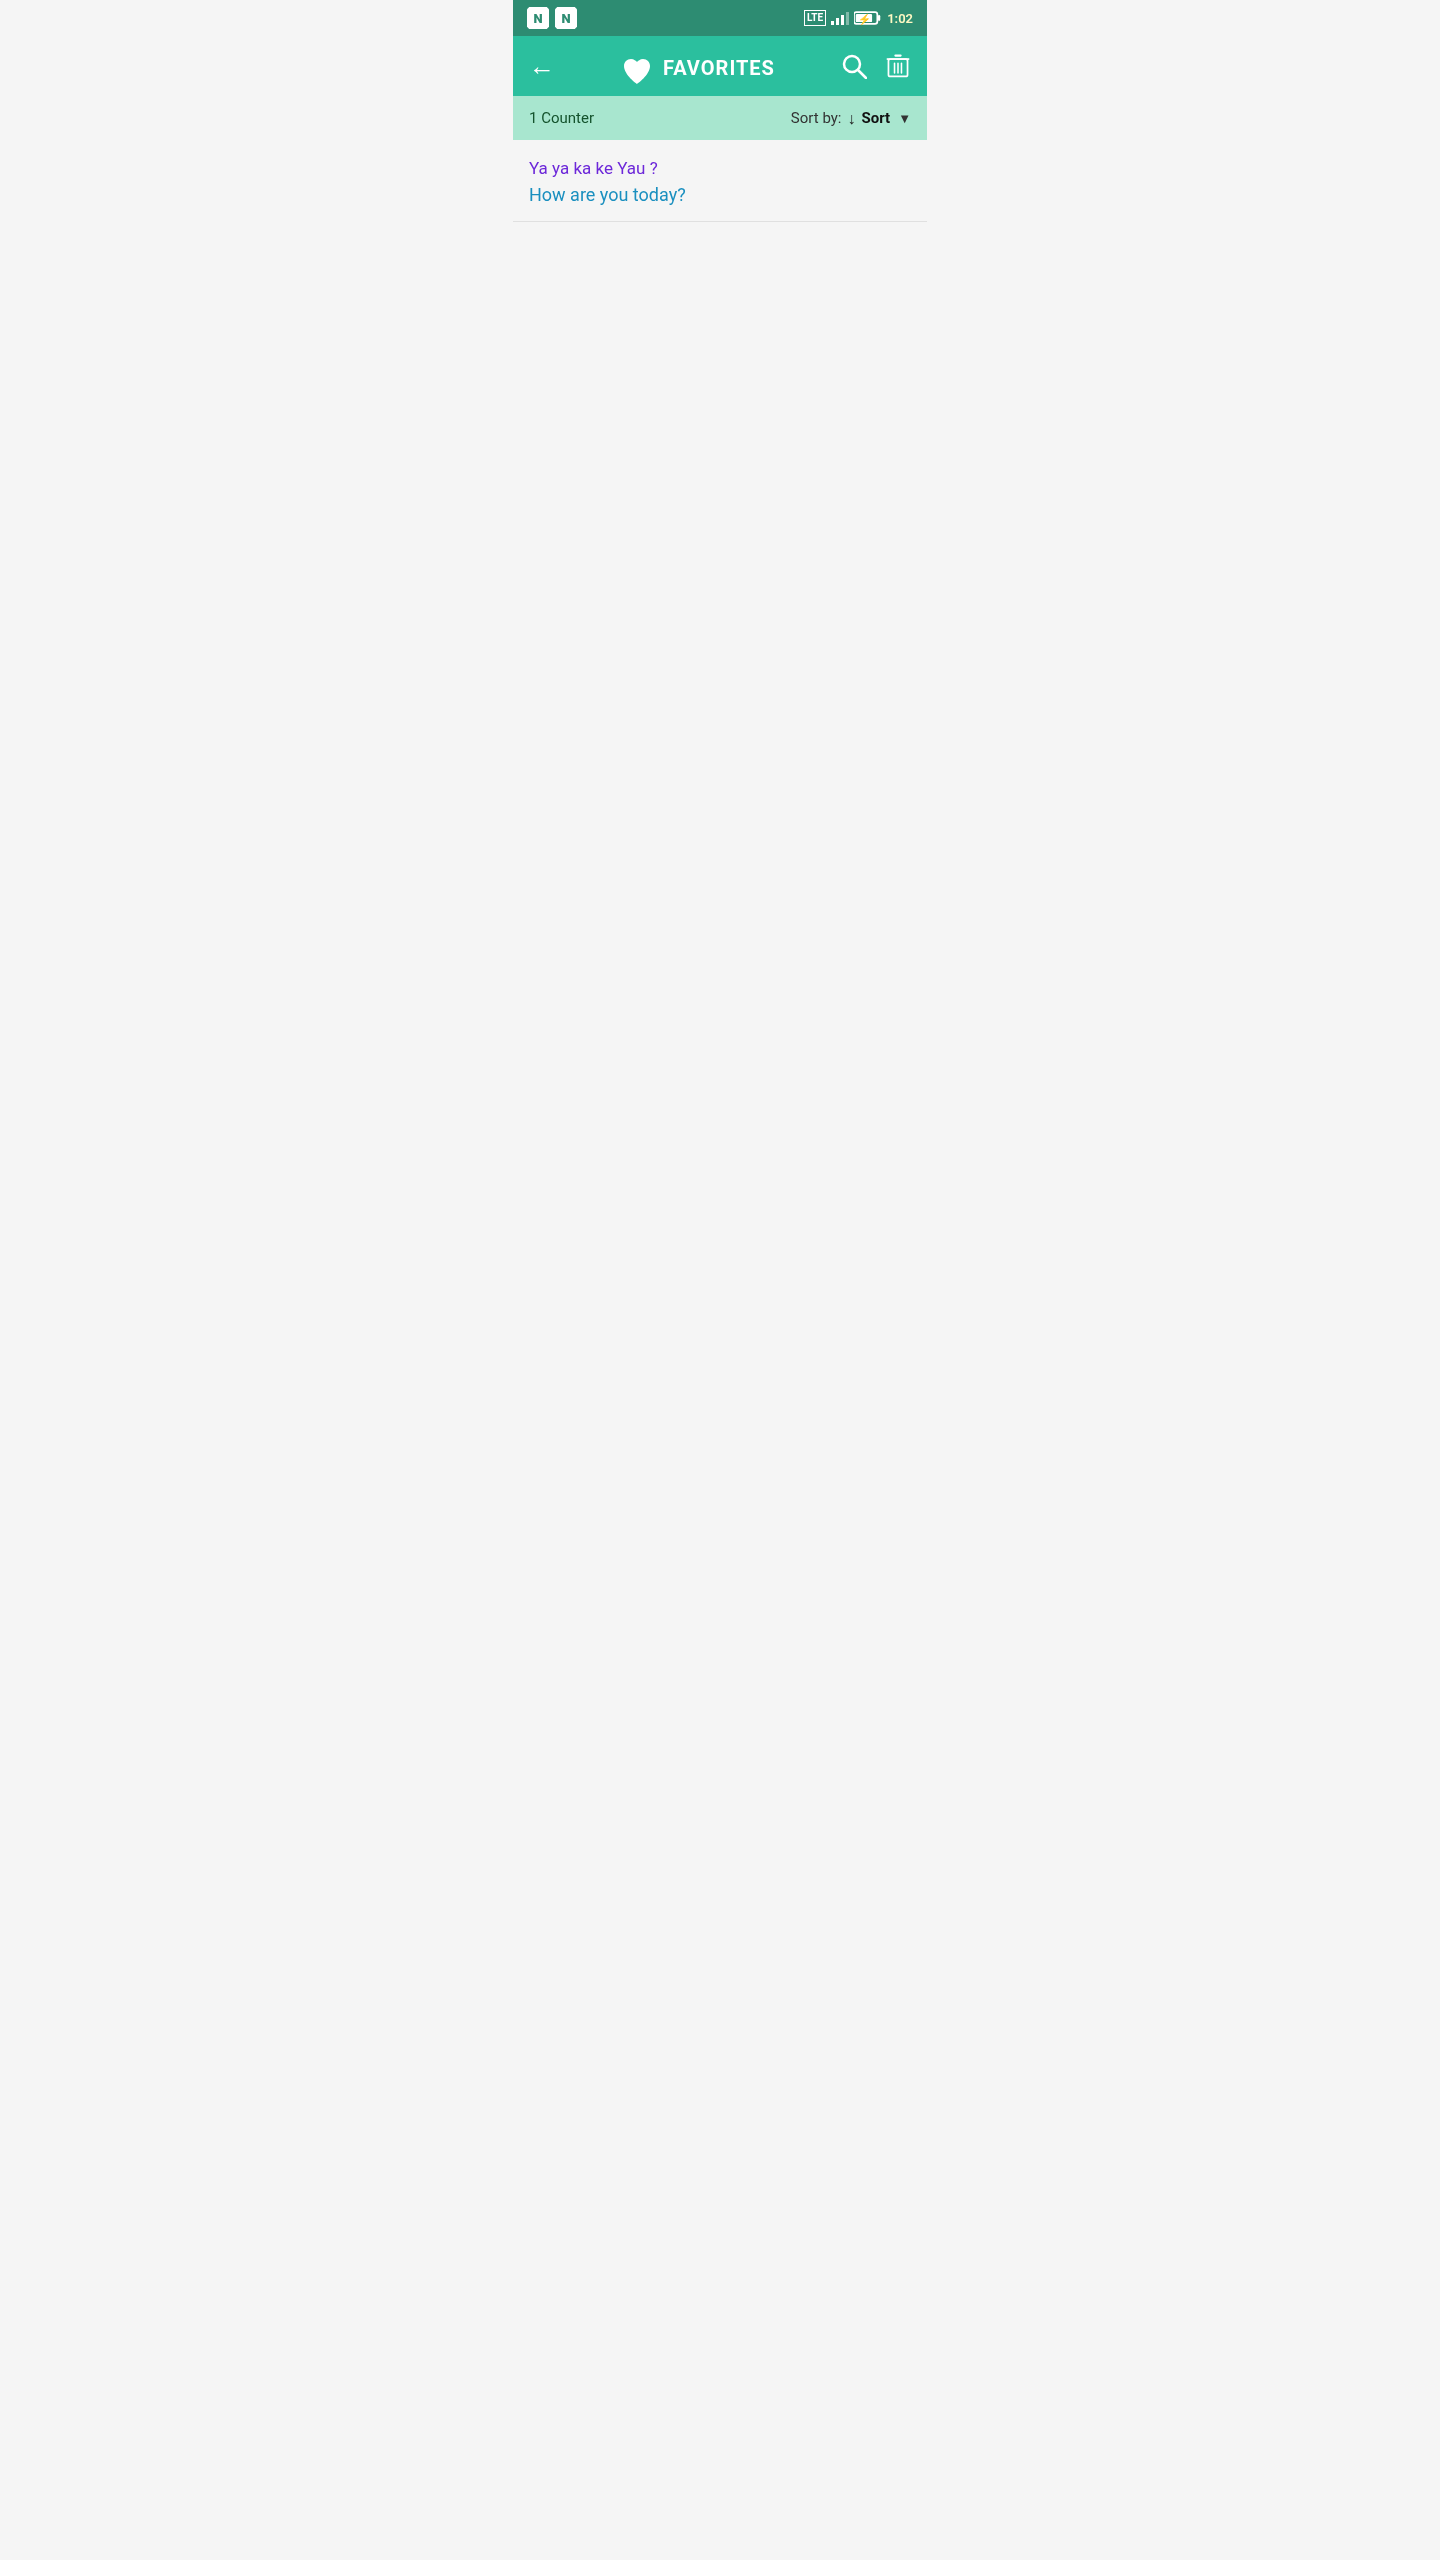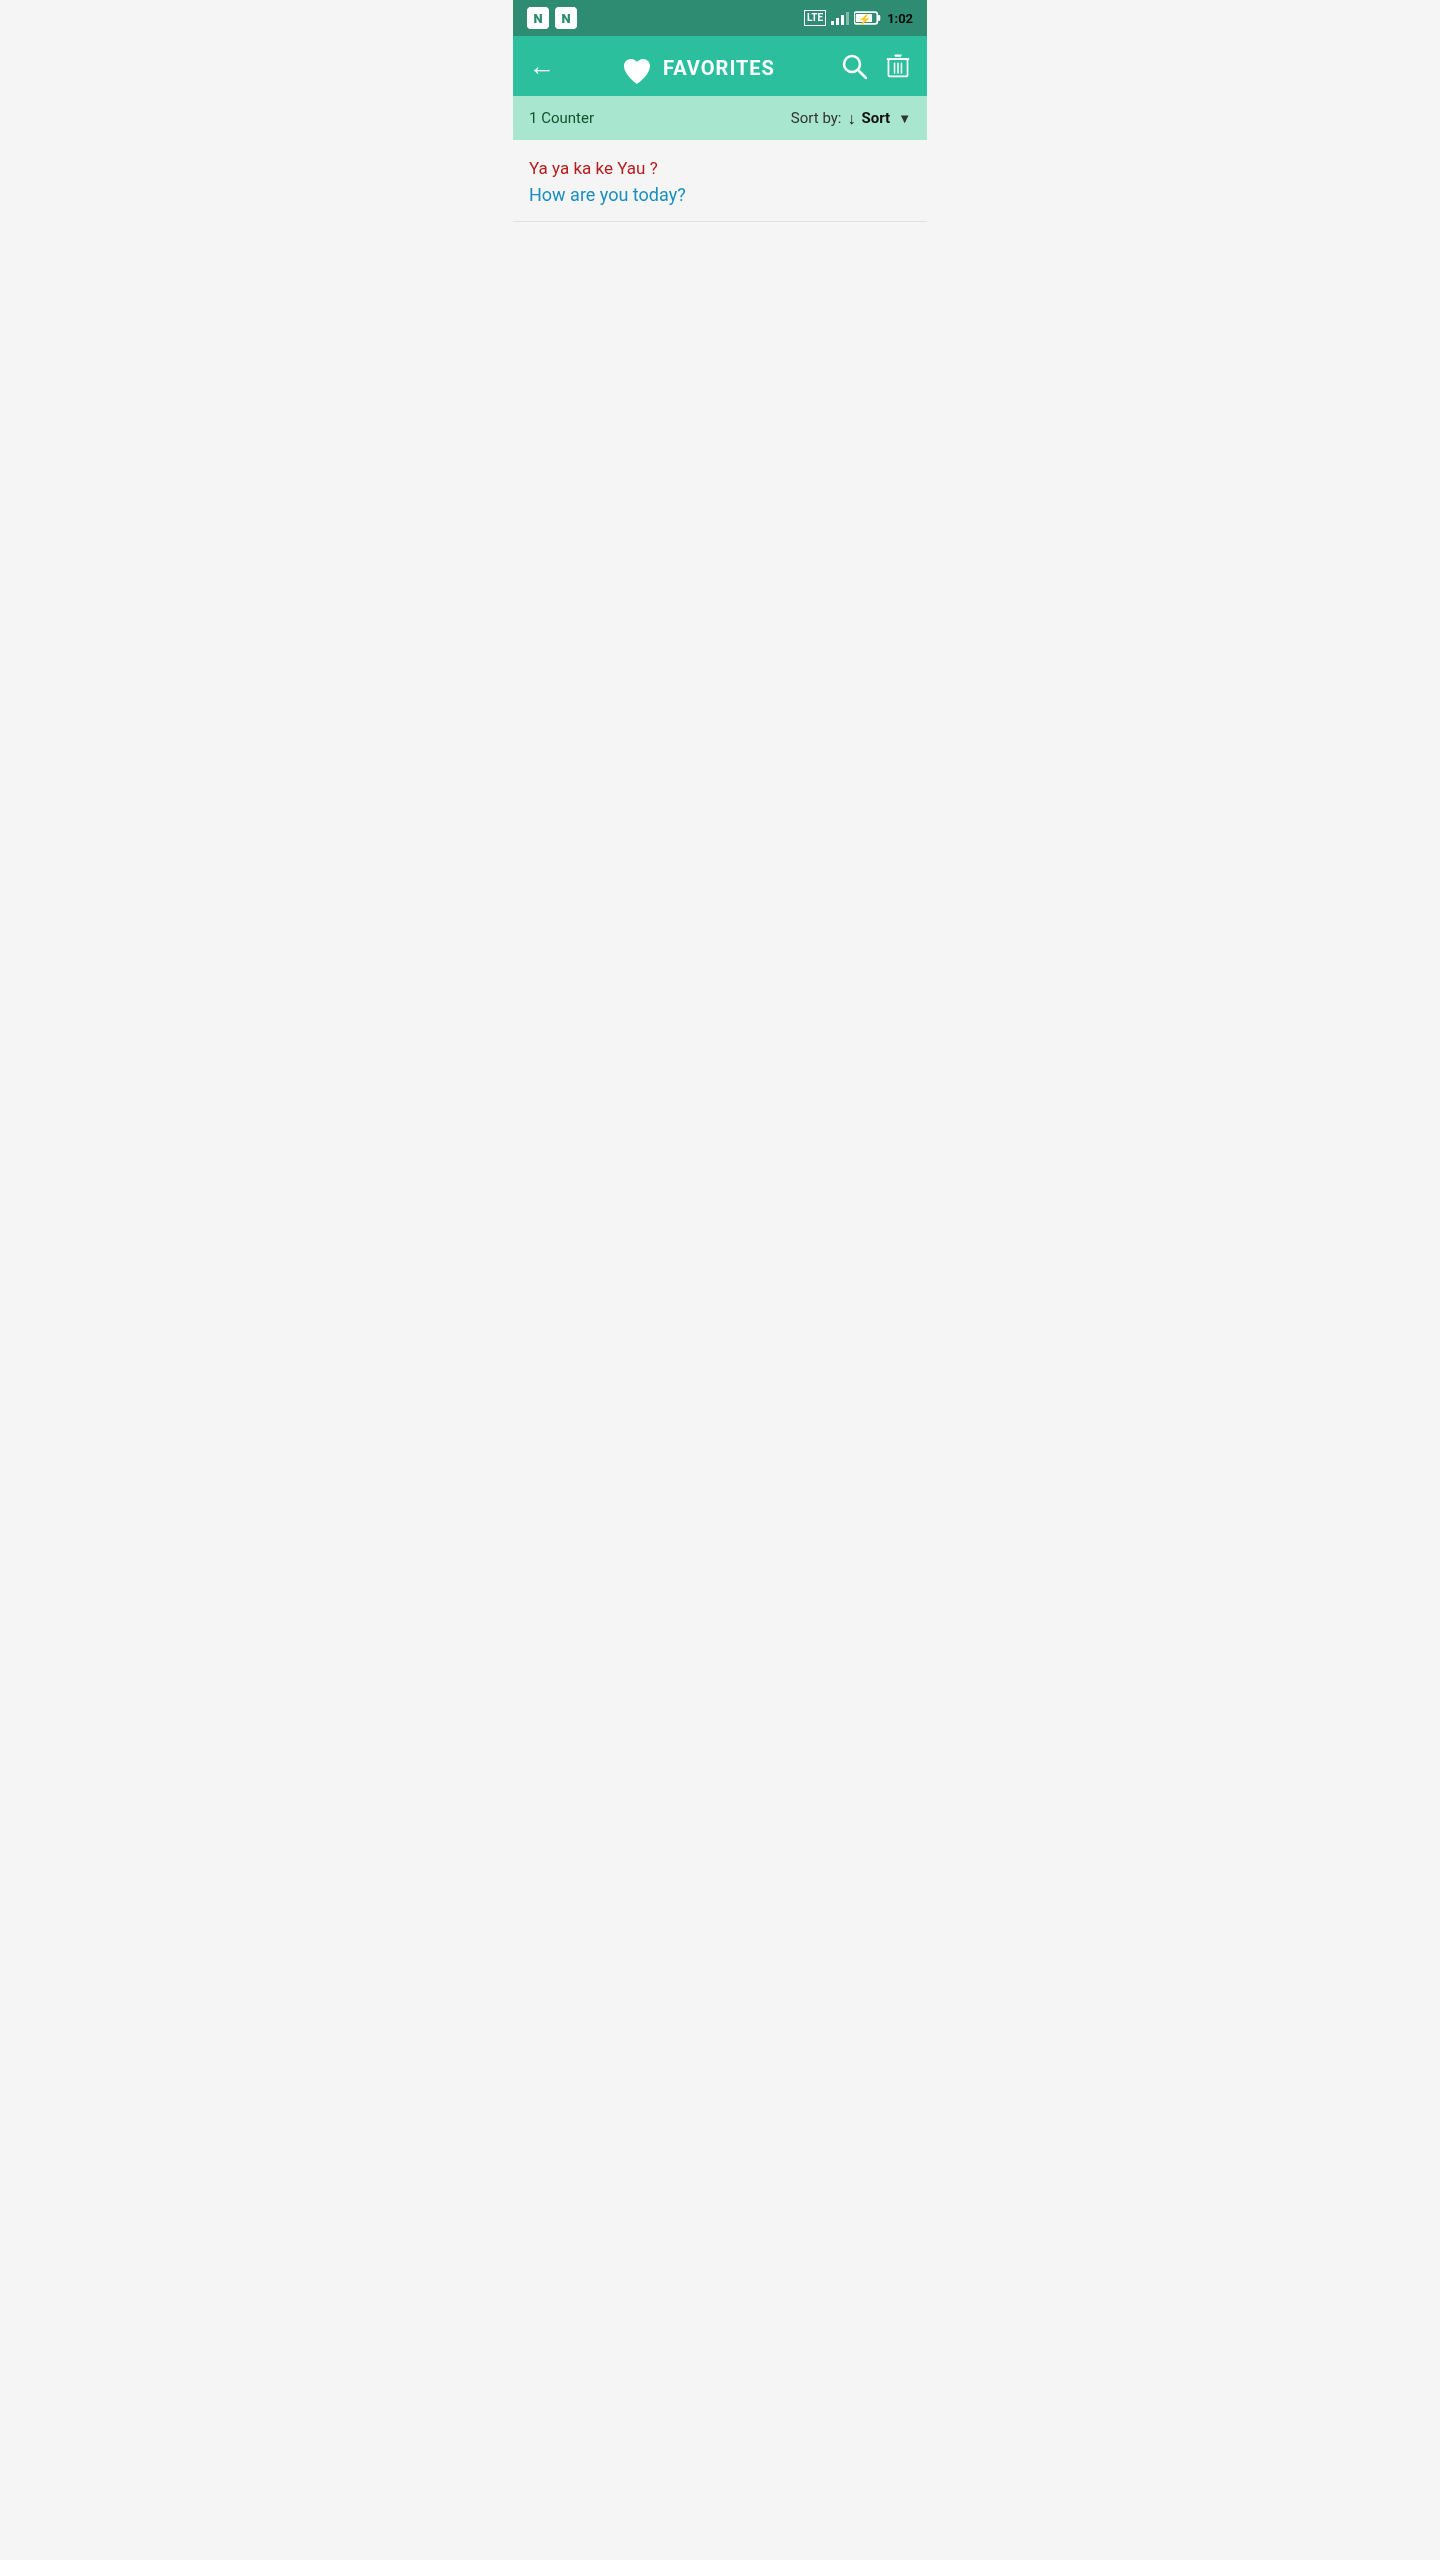--- a/index.html
+++ b/index.html
@@ -56,21 +56,21 @@
     }
 
     .status-bar-right {
       display: flex;
       align-items: center;
       gap: 5px;
       justify-content: flex-end;
     }
 
     .status-text {
-      color: #000000;
+      color: #fef9c3;
       font-size: 13px;
       font-weight: 600;
     }
 
     .lte-icon {
       color: white;
       font-size: 10px;
       font-weight: 700;
       border: 1.5px solid white;
       padding: 0 2px;
@@ -212,21 +212,21 @@
     }
 
     .favorite-item {
       padding: 18px 16px 16px 16px;
       border-bottom: 1px solid #e0e0e0;
       cursor: pointer;
     }
 
     .item-original {
       font-size: 17px;
-      color: #b91c1c;
+      color: #6d28d9;
       margin-bottom: 6px;
       font-weight: 400;
     }
 
     .item-translation {
       font-size: 18px;
       color: #1a8fbf;
       font-weight: 400;
     }
   </style>

